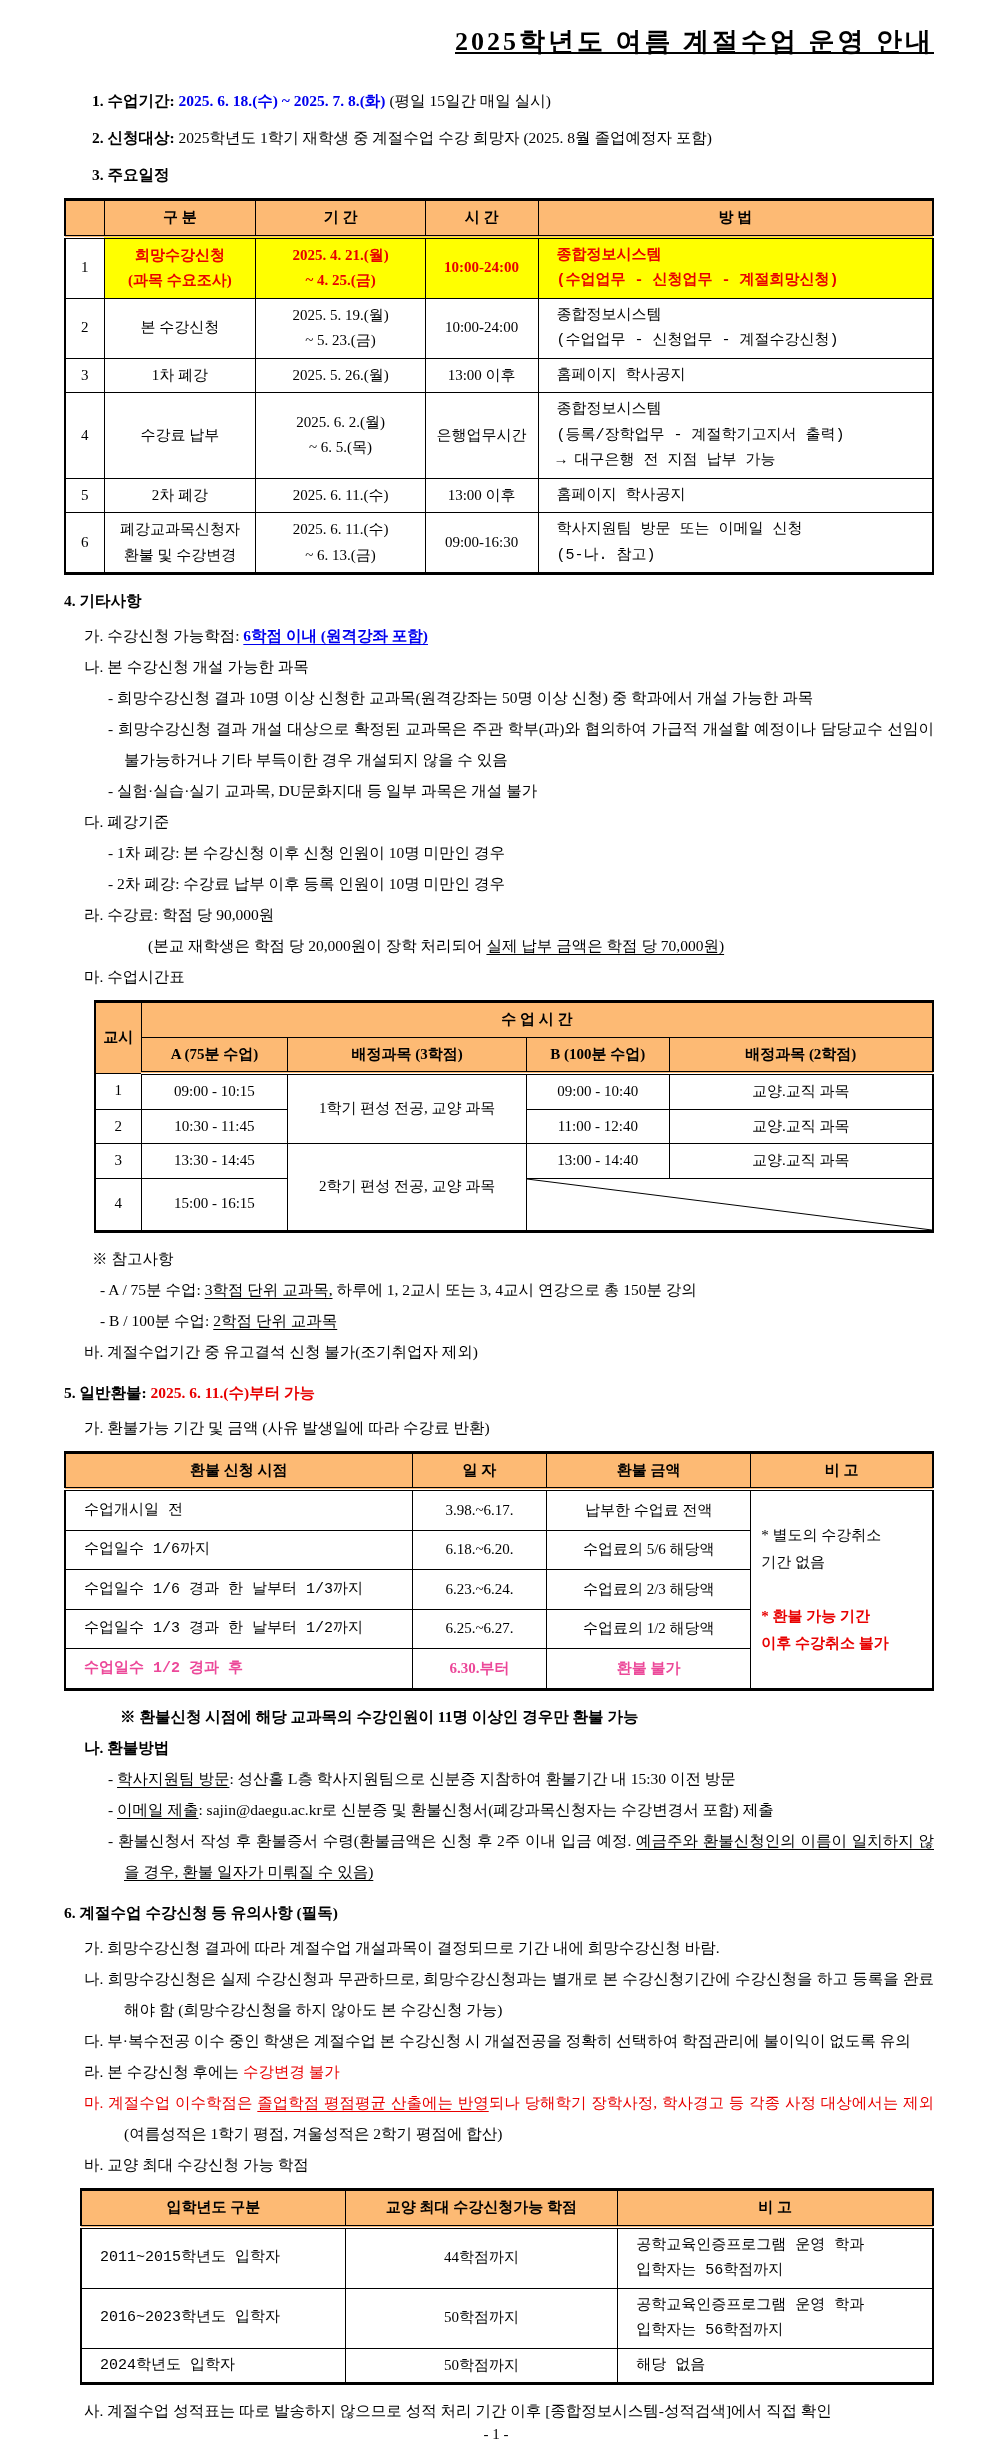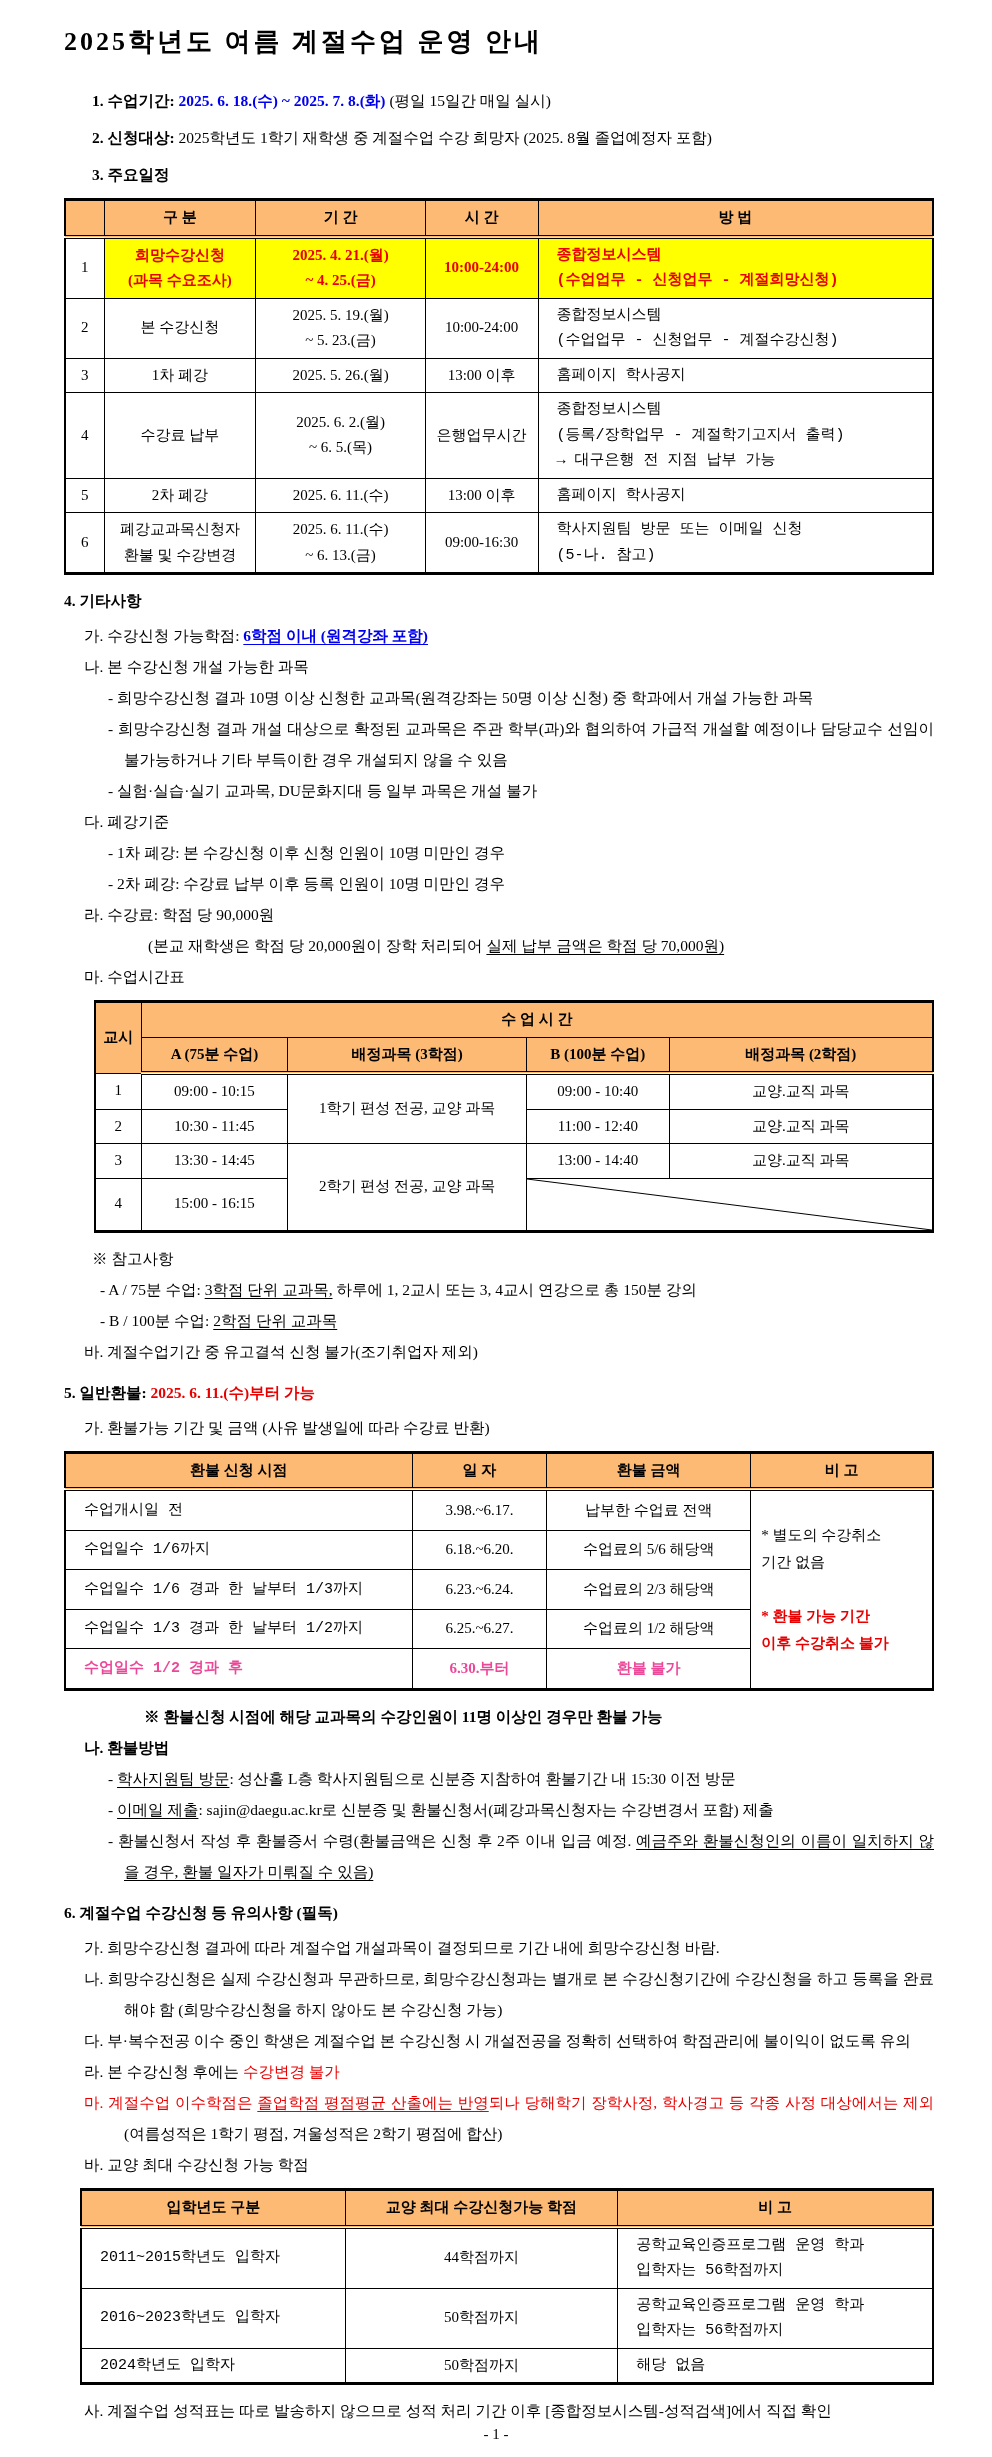--- a/index.html
+++ b/index.html
@@ -1,18 +1,18 @@
 <!DOCTYPE html>
 <html><head>
 <meta charset="utf-8">
 <style>
   html,body{margin:0;padding:0;background:#ffffff;}
   body{width:992px;font-family:"Liberation Serif","DejaVu Serif",serif;color:#000;}
   .page{position:relative;width:992px;height:2457px;box-sizing:border-box;padding:10px 58px 0 64px;overflow:hidden;}
-  .title{text-align:left;font-size:26px;font-weight:bold;letter-spacing:3px;margin:14px 0 26px 0;}
+  .title{text-align:right;font-size:26px;font-weight:bold;letter-spacing:3px;margin:14px 0 26px 0;text-decoration:underline;}
   .p{font-size:15.5px;line-height:2.0;text-align:justify;margin-left:28px;}
   .sec{font-size:15.5px;font-weight:bold;margin:10px 0 4px 0;line-height:2.0;}
   .lv1{margin-left:20px;padding-left:40px;text-indent:-40px;}
   .lv2{margin-left:44px;padding-left:16px;text-indent:-16px;}
   .lv2b{margin-left:36px;padding-left:16px;text-indent:-16px;}
   .bold{font-weight:bold;}
   .red{color:#e80000;}
   .blue{color:#0000ee;font-weight:bold;text-decoration:underline;text-underline-offset:3px;}
   .u{text-decoration:underline;text-underline-offset:3px;}
   table{border-collapse:collapse;table-layout:fixed;font-size:15px;margin:8px 0 10px 0;}
@@ -26,21 +26,21 @@
   .sched{width:100%;}
   .hl td{background:#ffff00;color:#e80000;font-weight:bold;}
   .hl td.no-hl{background:#fff;color:#000;font-weight:normal;}
   .tt{width:calc(100% - 30px);margin-left:30px;}
   .diagcell{position:relative;padding:0;}
   .diagcell svg{position:absolute;left:0;top:0;width:100%;height:100%;display:block;}
   .refund{width:100%;}
   .refund .redrow td{color:#ec4899;font-weight:bold;}
   .remarkcell{text-align:left;padding-left:10px;font-size:15px;line-height:1.8;}
   .credit{width:calc(100% - 16px);margin-left:16px;}
-  .notecenter{margin-left:80px;font-weight:bold;}
+  .notecenter{margin-left:56px;font-weight:bold;}
   .footer{position:absolute;left:0;right:0;bottom:14px;text-align:center;font-size:15px;}
 </style>
 </head>
 <body>
 
 <div class="page">
 
   <div class="title">2025학년도 여름 계절수업 운영 안내</div>
 
   <div class="p" style="margin-bottom:6px;">

